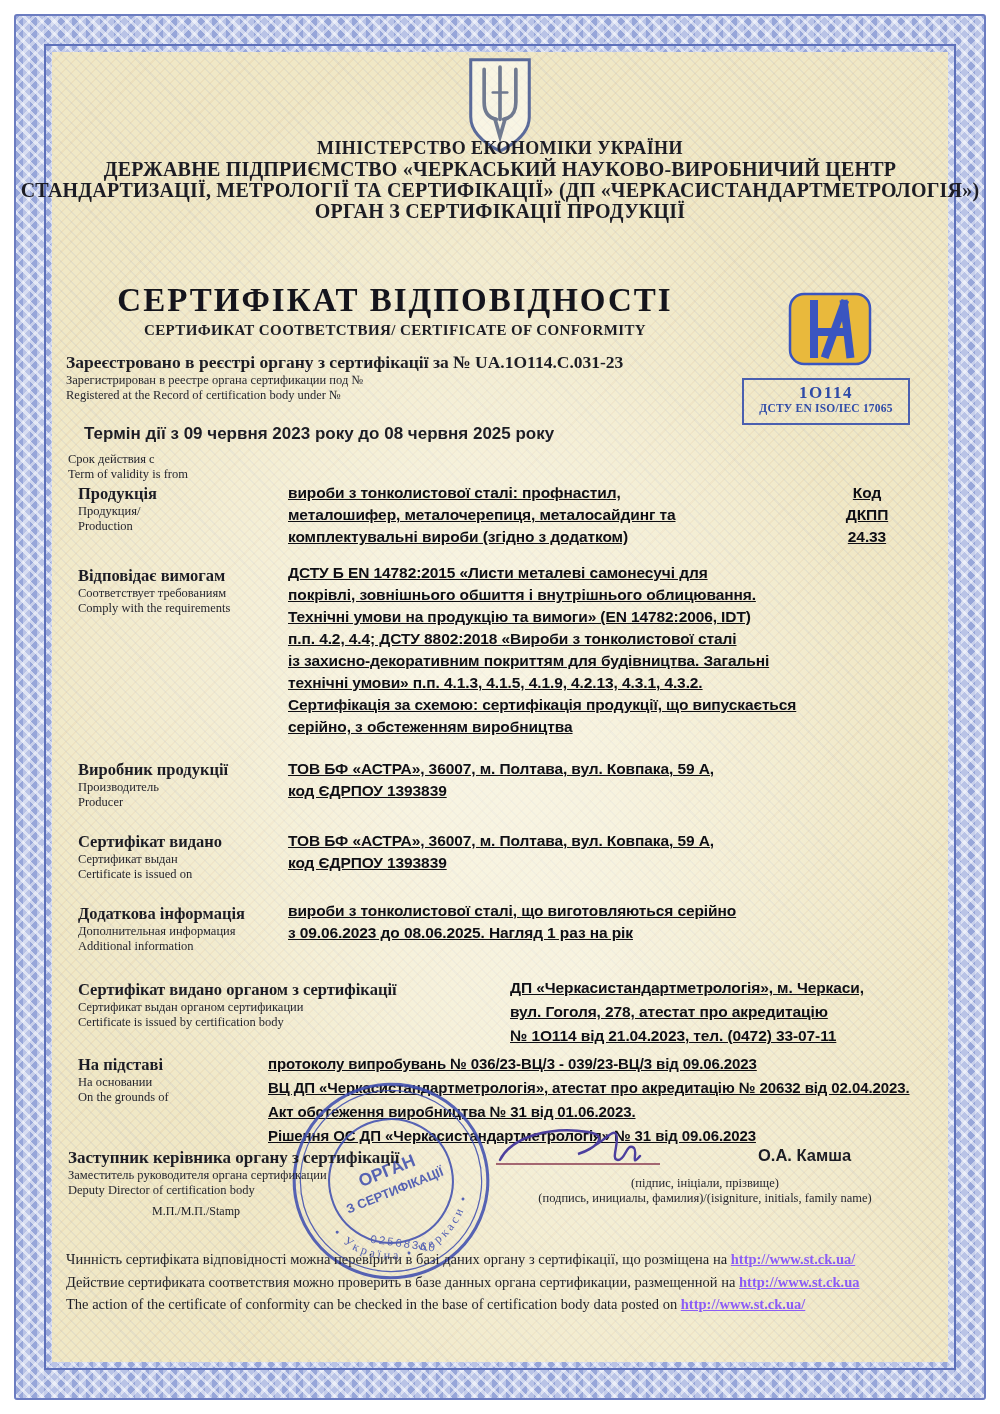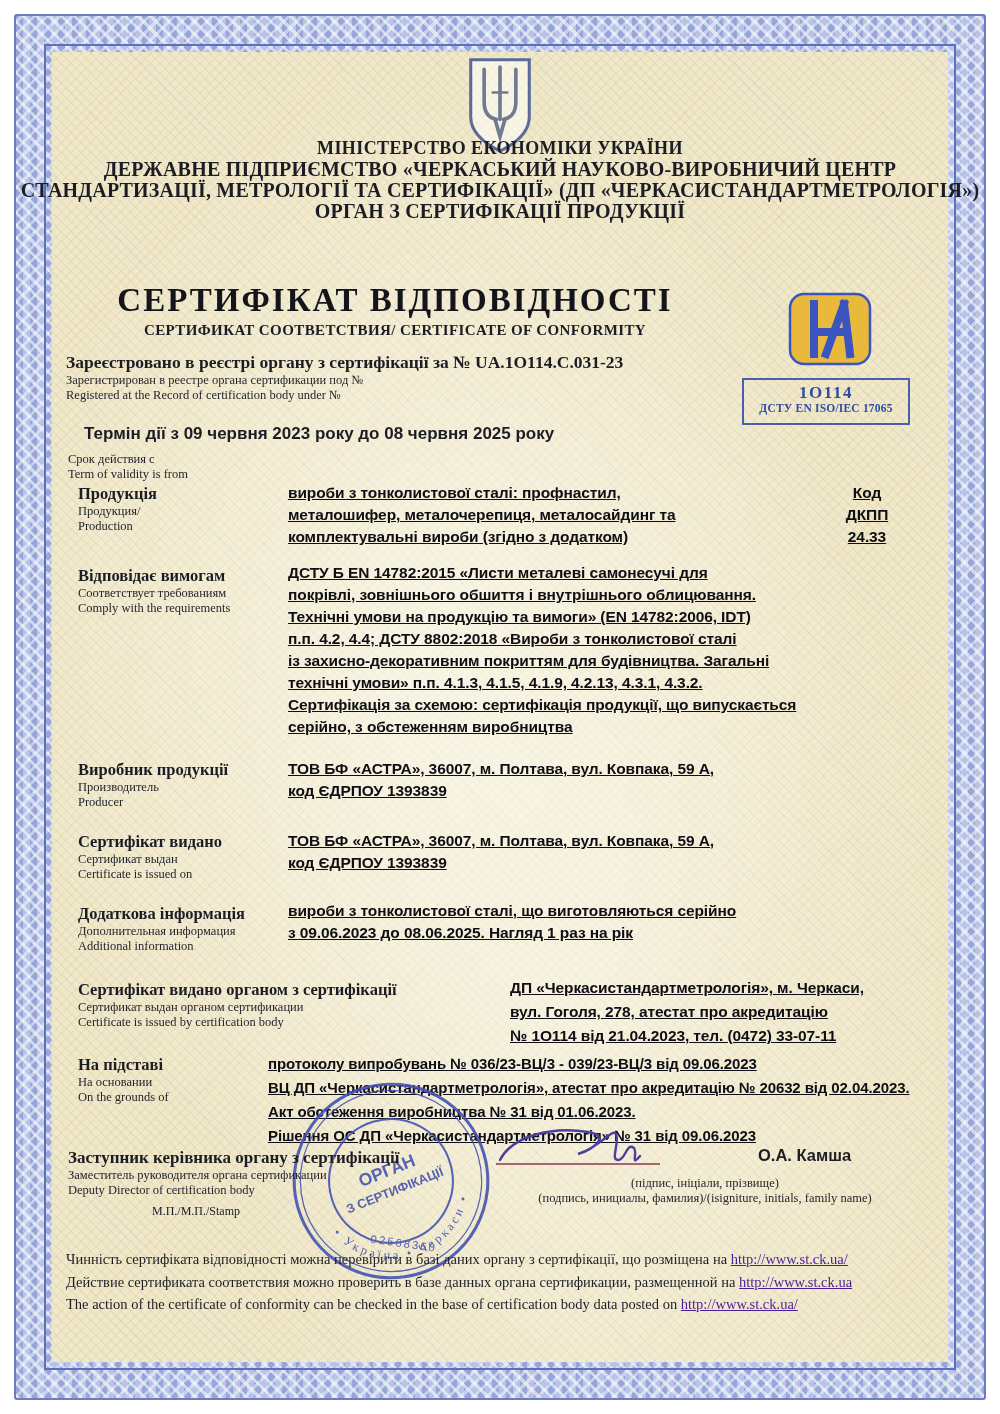--- a/index.html
+++ b/index.html
@@ -29,21 +29,21 @@
   .title-sub{font-size:15px;font-weight:bold;letter-spacing:.4px;}
   .lbl-ua{font-size:16.5px;font-weight:bold;line-height:20px;}
   .lbl-sm{font-size:12.5px;line-height:15px;color:#26262e;}
   .val{font-family:"Liberation Sans", sans-serif;font-weight:bold;font-size:15.5px;
        line-height:22px;letter-spacing:-0.1px;color:#0e0e14;}
   .reg-ua{font-size:17.5px;font-weight:bold;}
   .accred-box{border:2px solid #4a5fb0;color:#2f4ba8;text-align:center;padding-top:3px;}
   .accred-num{font-size:17px;font-weight:bold;letter-spacing:1.5px;line-height:19px;}
   .accred-std{font-size:11.5px;font-weight:bold;letter-spacing:.2px;}
   .foot{font-size:14.5px;line-height:22.5px;color:#1e1e26;}
-  .foot a, .foot .url{text-decoration:underline;color:#4c1d95;cursor:pointer;}
+  .foot a, .foot .url{text-decoration:underline;color:#8b5cf6;cursor:pointer;font-weight:bold;}
   .hint{font-size:12.5px;line-height:15px;color:#26262e;}
 </style>
 </head>
 <body>
 
 <div class="page">
   <div class="frame-band"></div>
   <div class="frame-inner-line"></div>
   <div class="inner"></div>
 

